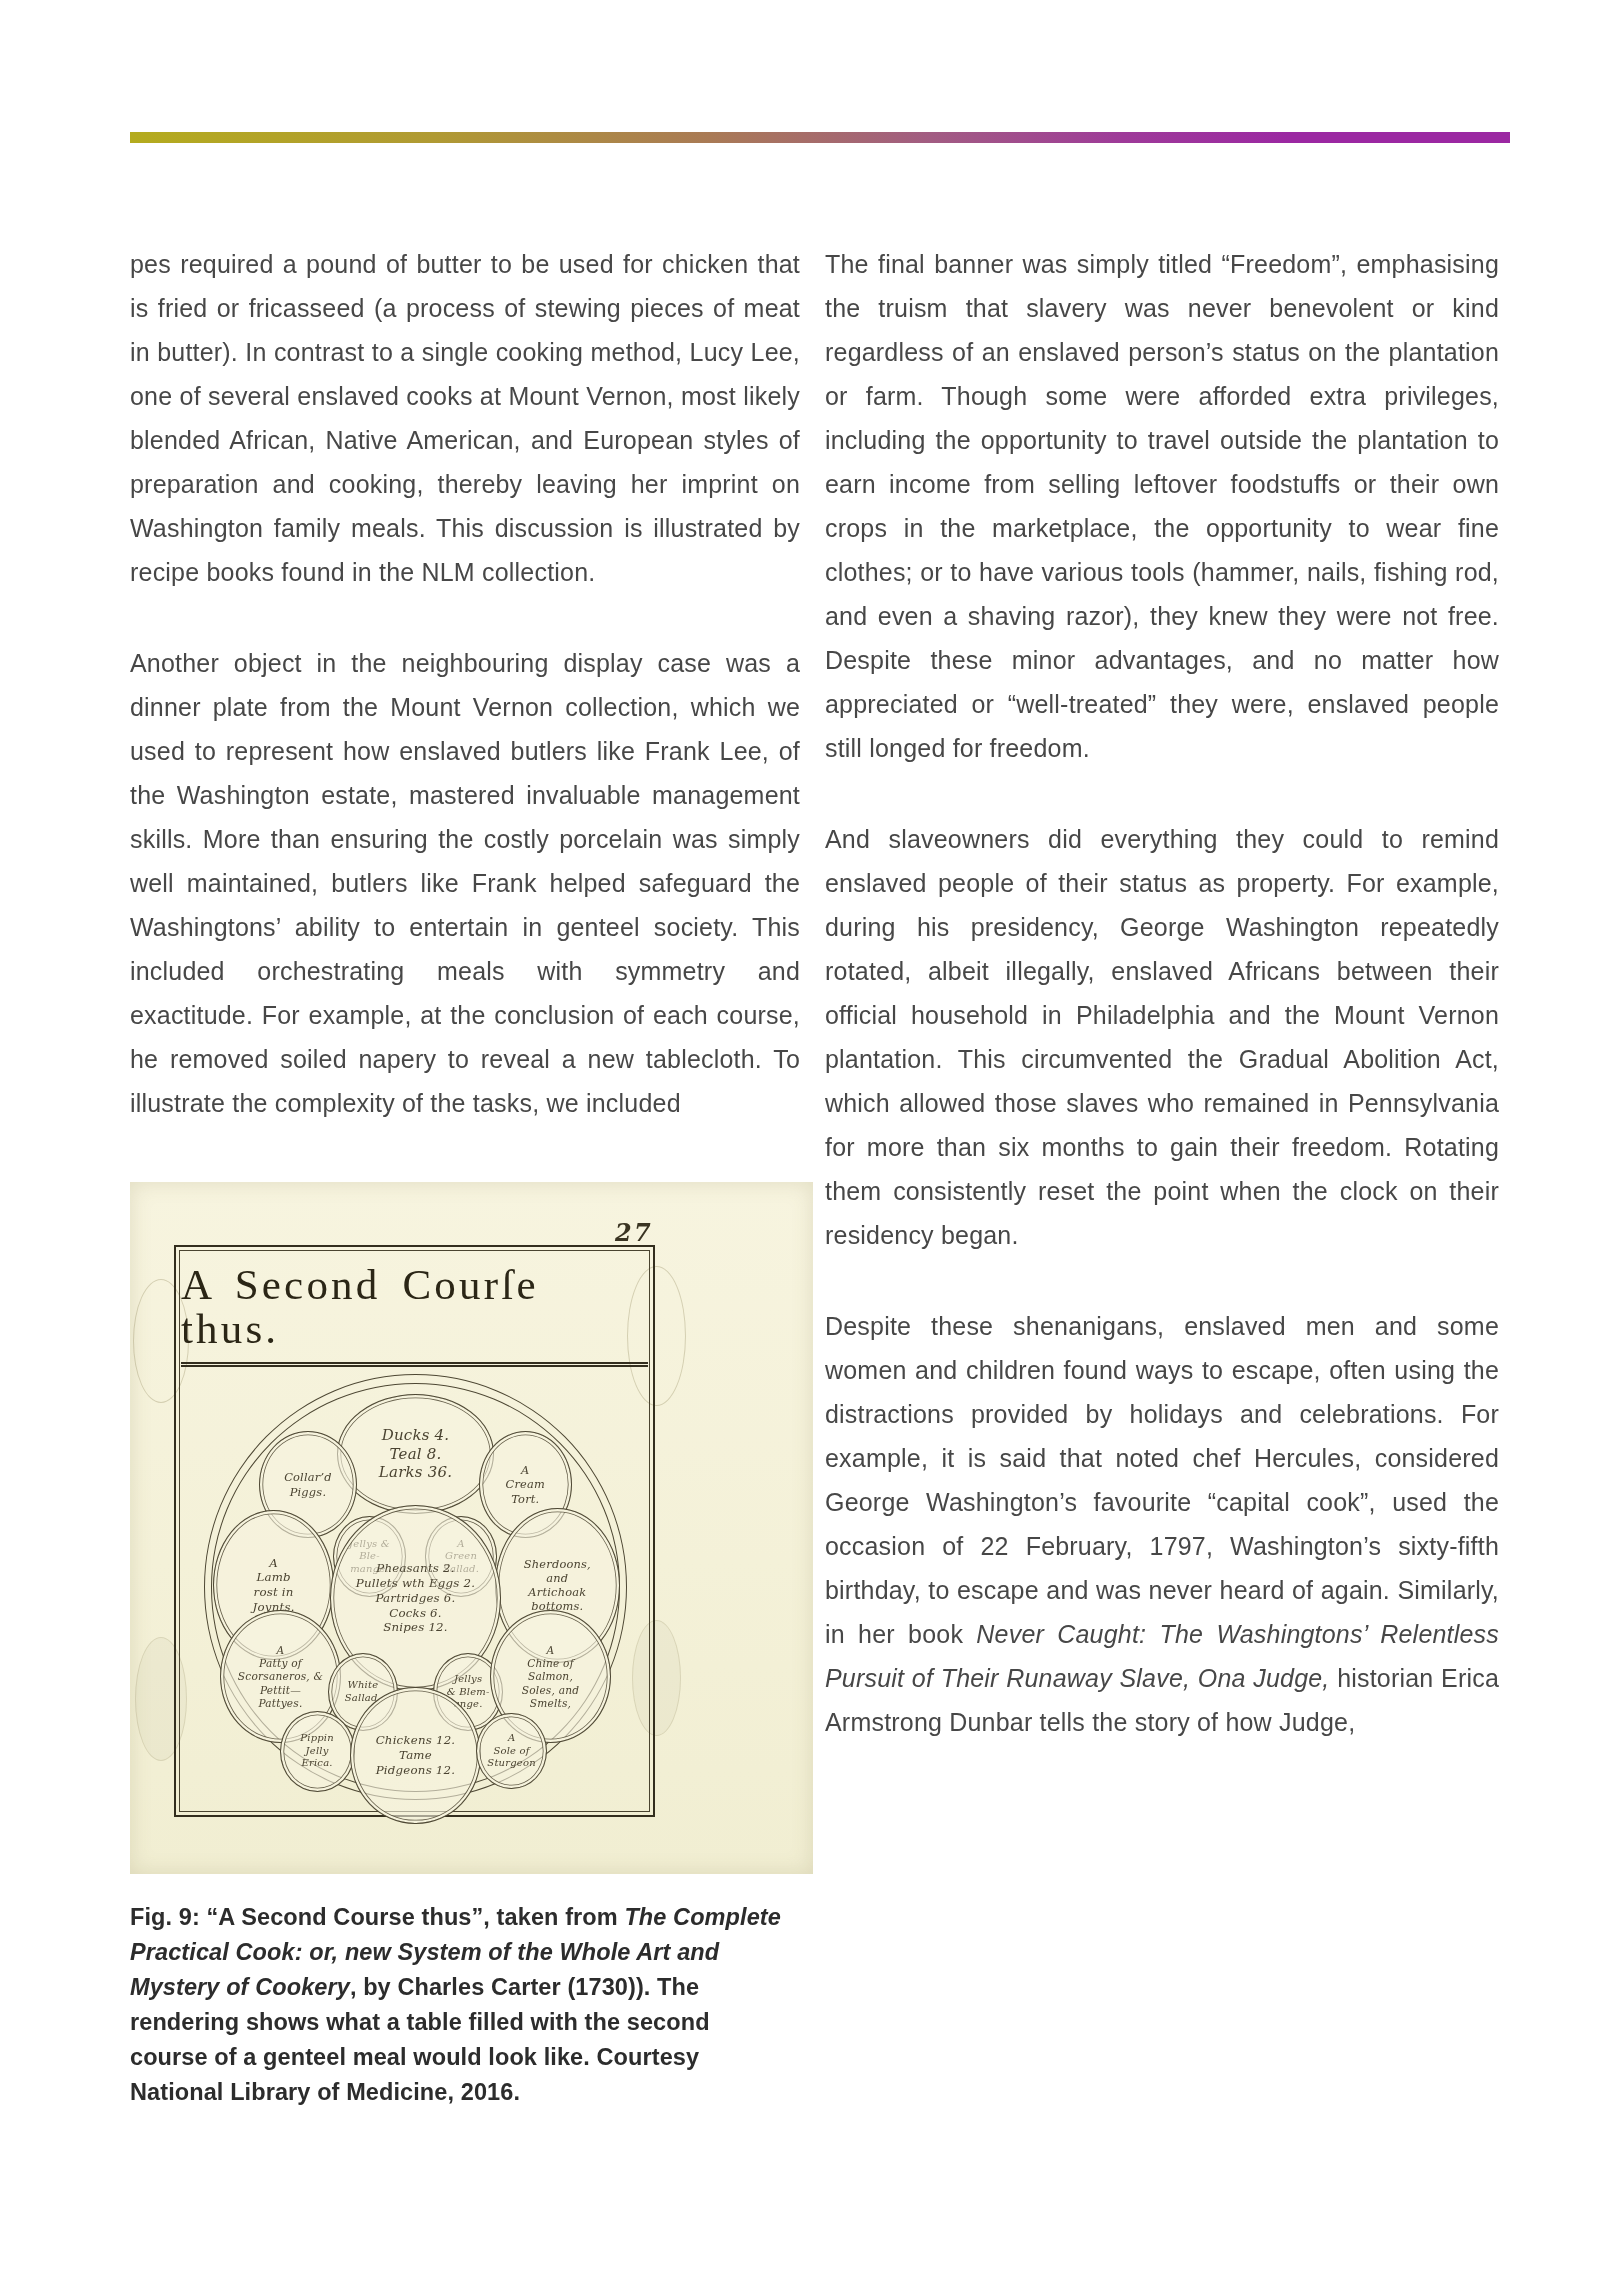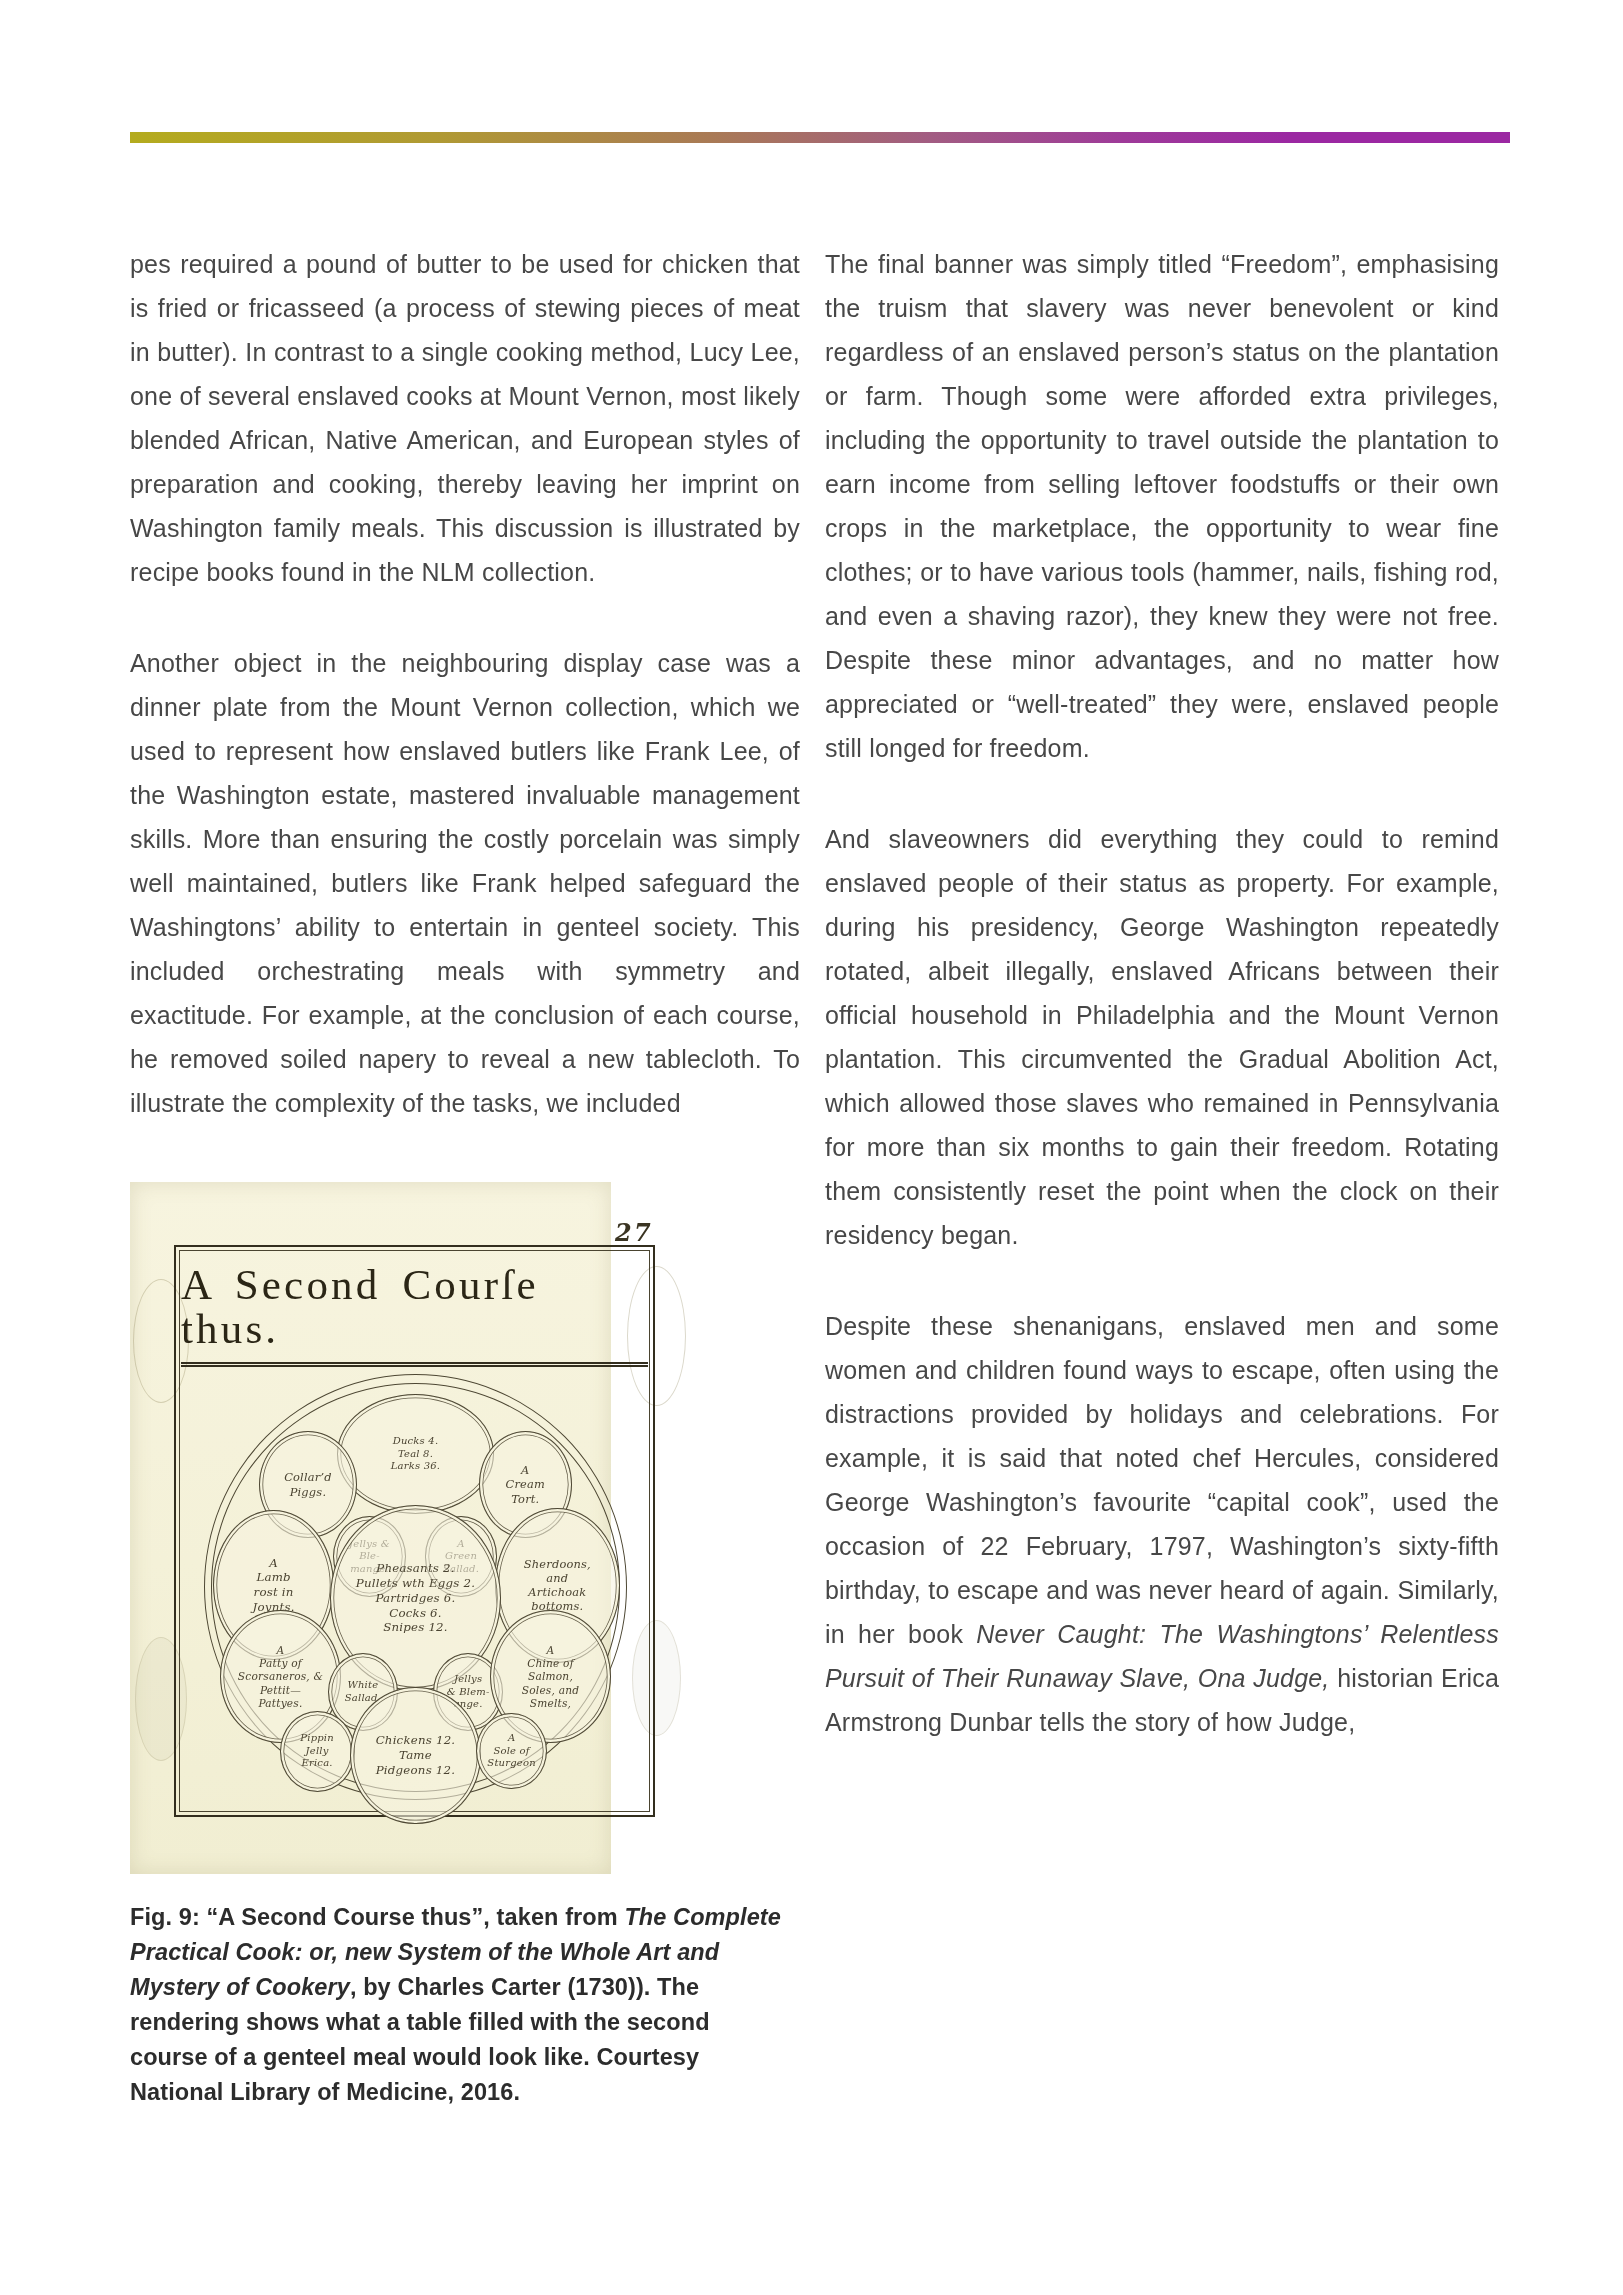--- a/index.html
+++ b/index.html
@@ -17,23 +17,23 @@
   
   .col{position:absolute;top:242px;font-size:25px;line-height:44px;color:#474747;
        font-weight:400;letter-spacing:0.2px;}
   #col-left{left:130px;width:670px;}
   #col-right{left:825px;width:674px;}
   .col p{margin:0 0 47px 0;text-align:justify;}
   .col p:last-child{margin-bottom:0;}
   .it{font-style:italic;}
 
   
-  #figure{position:relative;width:481px;height:692px;margin:57px 0 26px 0;
+  #figure{position:relative;width:663px;height:692px;margin:57px 0 26px 0;
           background:linear-gradient(180deg,#f7f4df 0%,#f4f1d8 55%,#f1eed2 100%);
-          box-shadow:inset 0 0 21px rgba(120,110,60,.18);}
+          box-shadow:inset 0 0 21px rgba(120,110,60,.18);padding-left:20px;}
   #scan-pagenum{position:absolute;left:485px;top:29px;font-family:"DejaVu Serif","Liberation Serif",serif;
           font-style:italic;font-weight:700;font-size:24px;color:#3a3422;letter-spacing:2.4px;}
   #scan-border{position:absolute;left:44px;top:63px;width:477px;height:568px;
           border:2.4px solid #332e1e;}
   #scan-border .inner-line{position:absolute;inset:3.2px;border:0.8px solid #4a4430;}
   #scan-title-band{position:absolute;left:4.9px;right:4.9px;top:4.9px;height:110px;
           border-bottom:5.7px double #332e1e;display:flex;align-items:center;justify-content:center;}
   #scan-title{font-family:Liberation Serif, serif;font-size:43px;color:#2b2616;
           letter-spacing:3.2px;word-spacing:8px;}
   #oval-area{position:absolute;left:9.7px;top:123px;right:9.7px;bottom:8px;}
@@ -74,21 +74,21 @@
 
       <div id="scan-border">
         <div class="inner-line"></div>
         <div id="scan-title-band">
           <span id="scan-title">A Second Courſe thus.</span>
         </div>
         <div id="oval-area">
           <div class="ring" style="left:4%;top:1%;width:92%;height:97%;"></div>
           <div class="ring inner" style="left:5.6%;top:3%;width:88.8%;height:93%;"></div>
           <div id="ovals">
-              <div class="oval" style="left: 33%; top: 5.5%; width: 34%; height: 27%; font-size: 10px;">Ducks 4.
+              <div class="oval" style="left: 33%; top: 5.5%; width: 34%; height: 27%; font-size: 15px;">Ducks 4.
 Teal 8.
 Larks 36.</div>
               <div class="oval" style="left: 16%; top: 14%; width: 21%; height: 24%; font-size: 11.4px;">Collar’d
 Piggs.</div>
               <div class="oval" style="left: 64%; top: 14%; width: 20%; height: 24%; font-size: 11.4px;">A
 Cream
 Tort.</div>
               <div class="oval" style="left: 32.2%; top: 33.5%; width: 15.5%; height: 18%; font-size: 10px;">Jellys &amp;
 Ble-
 mange.</div>

